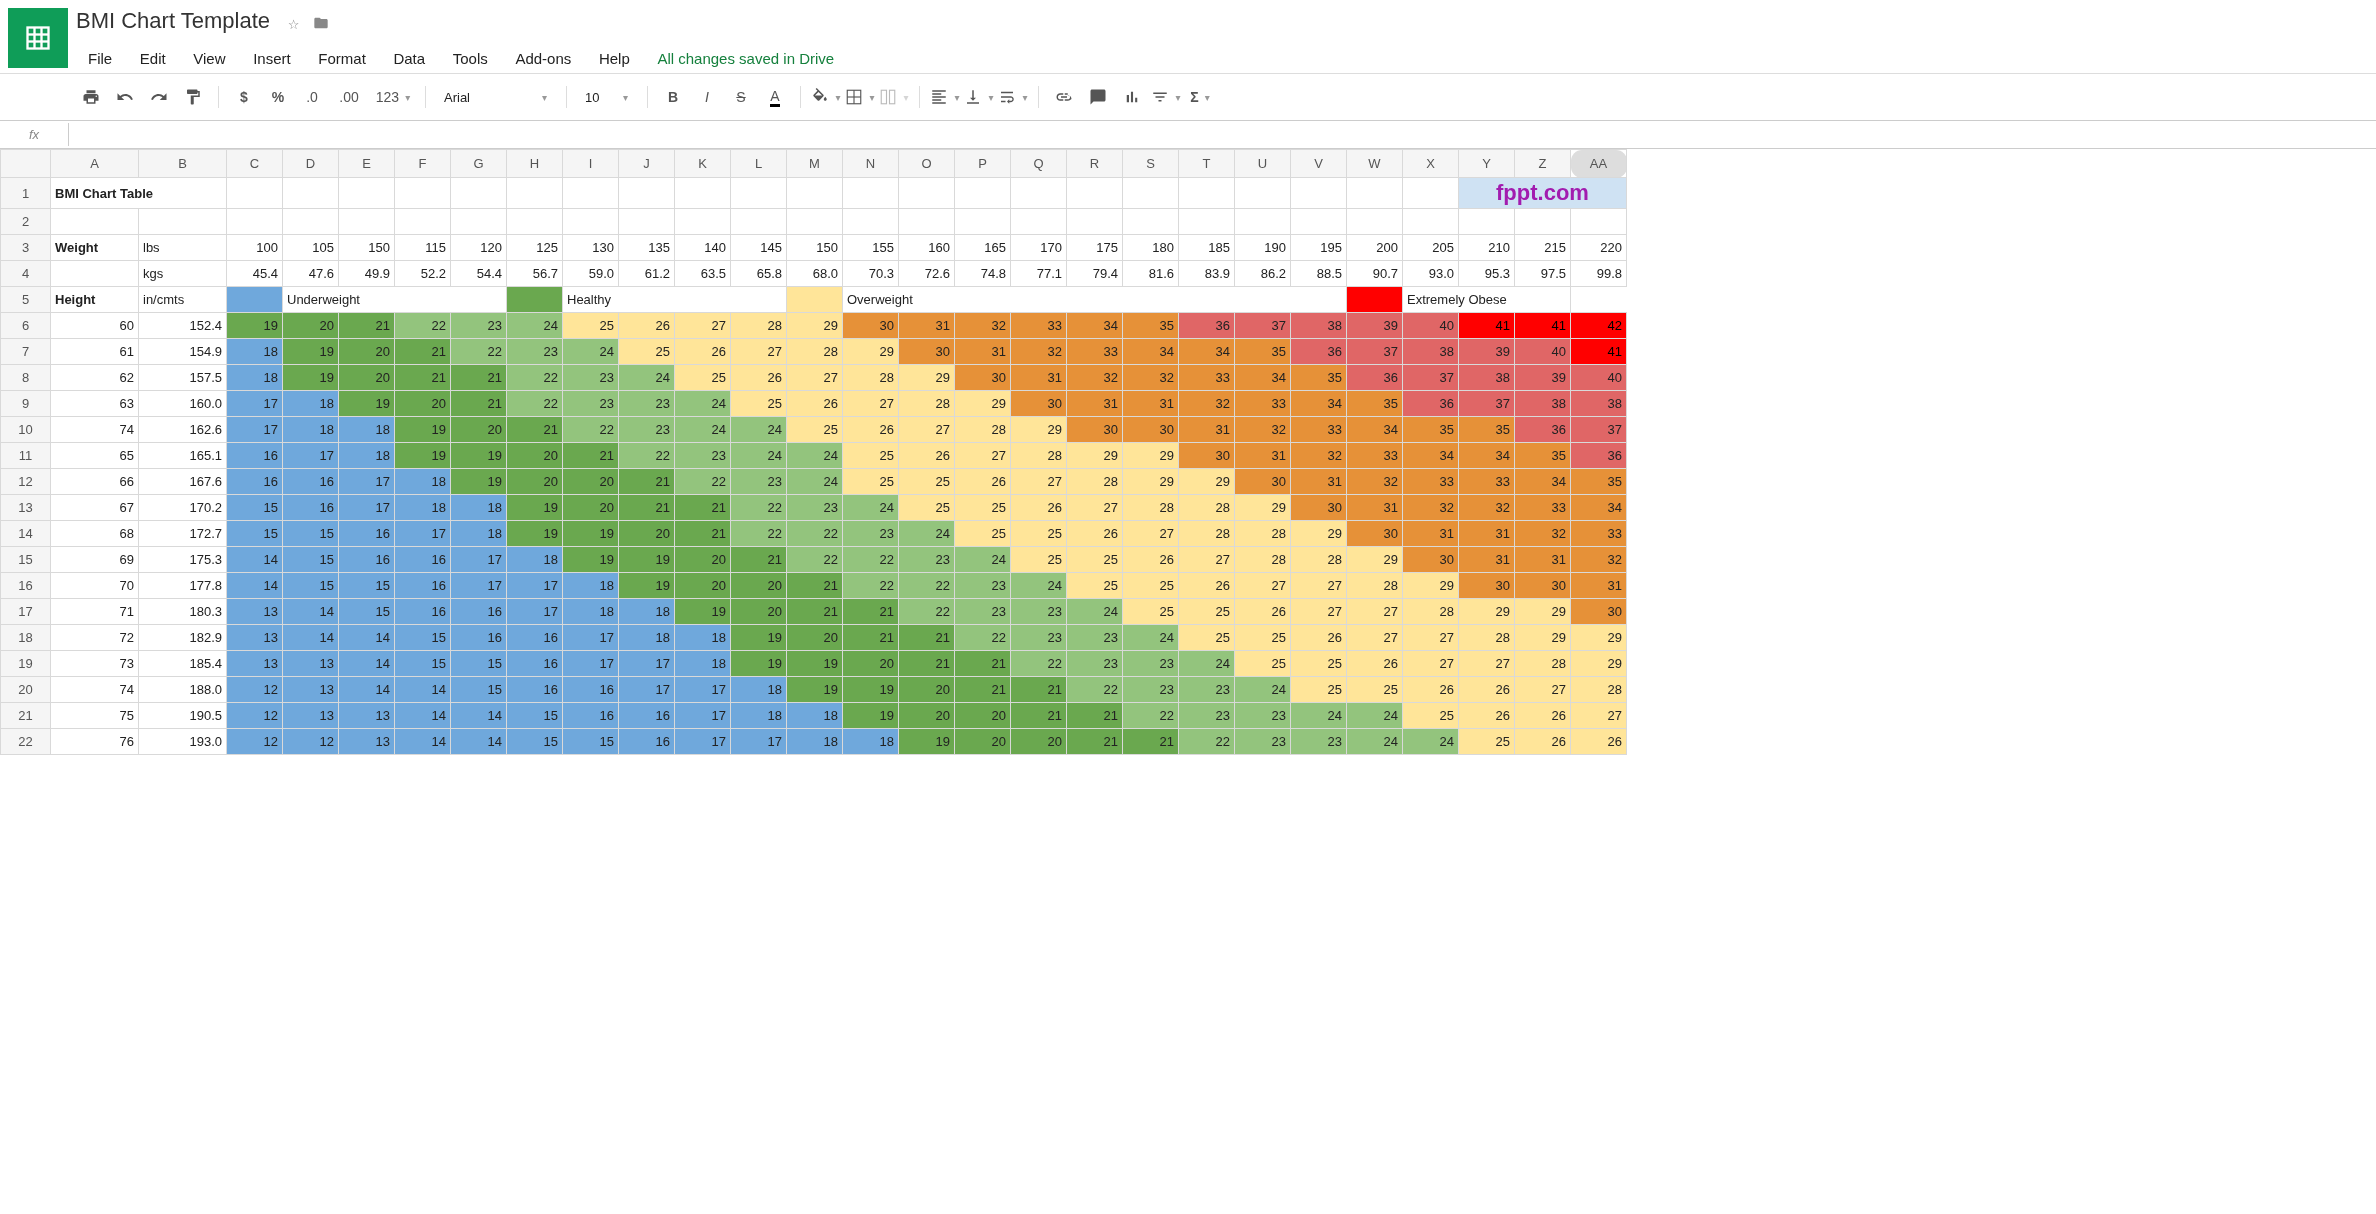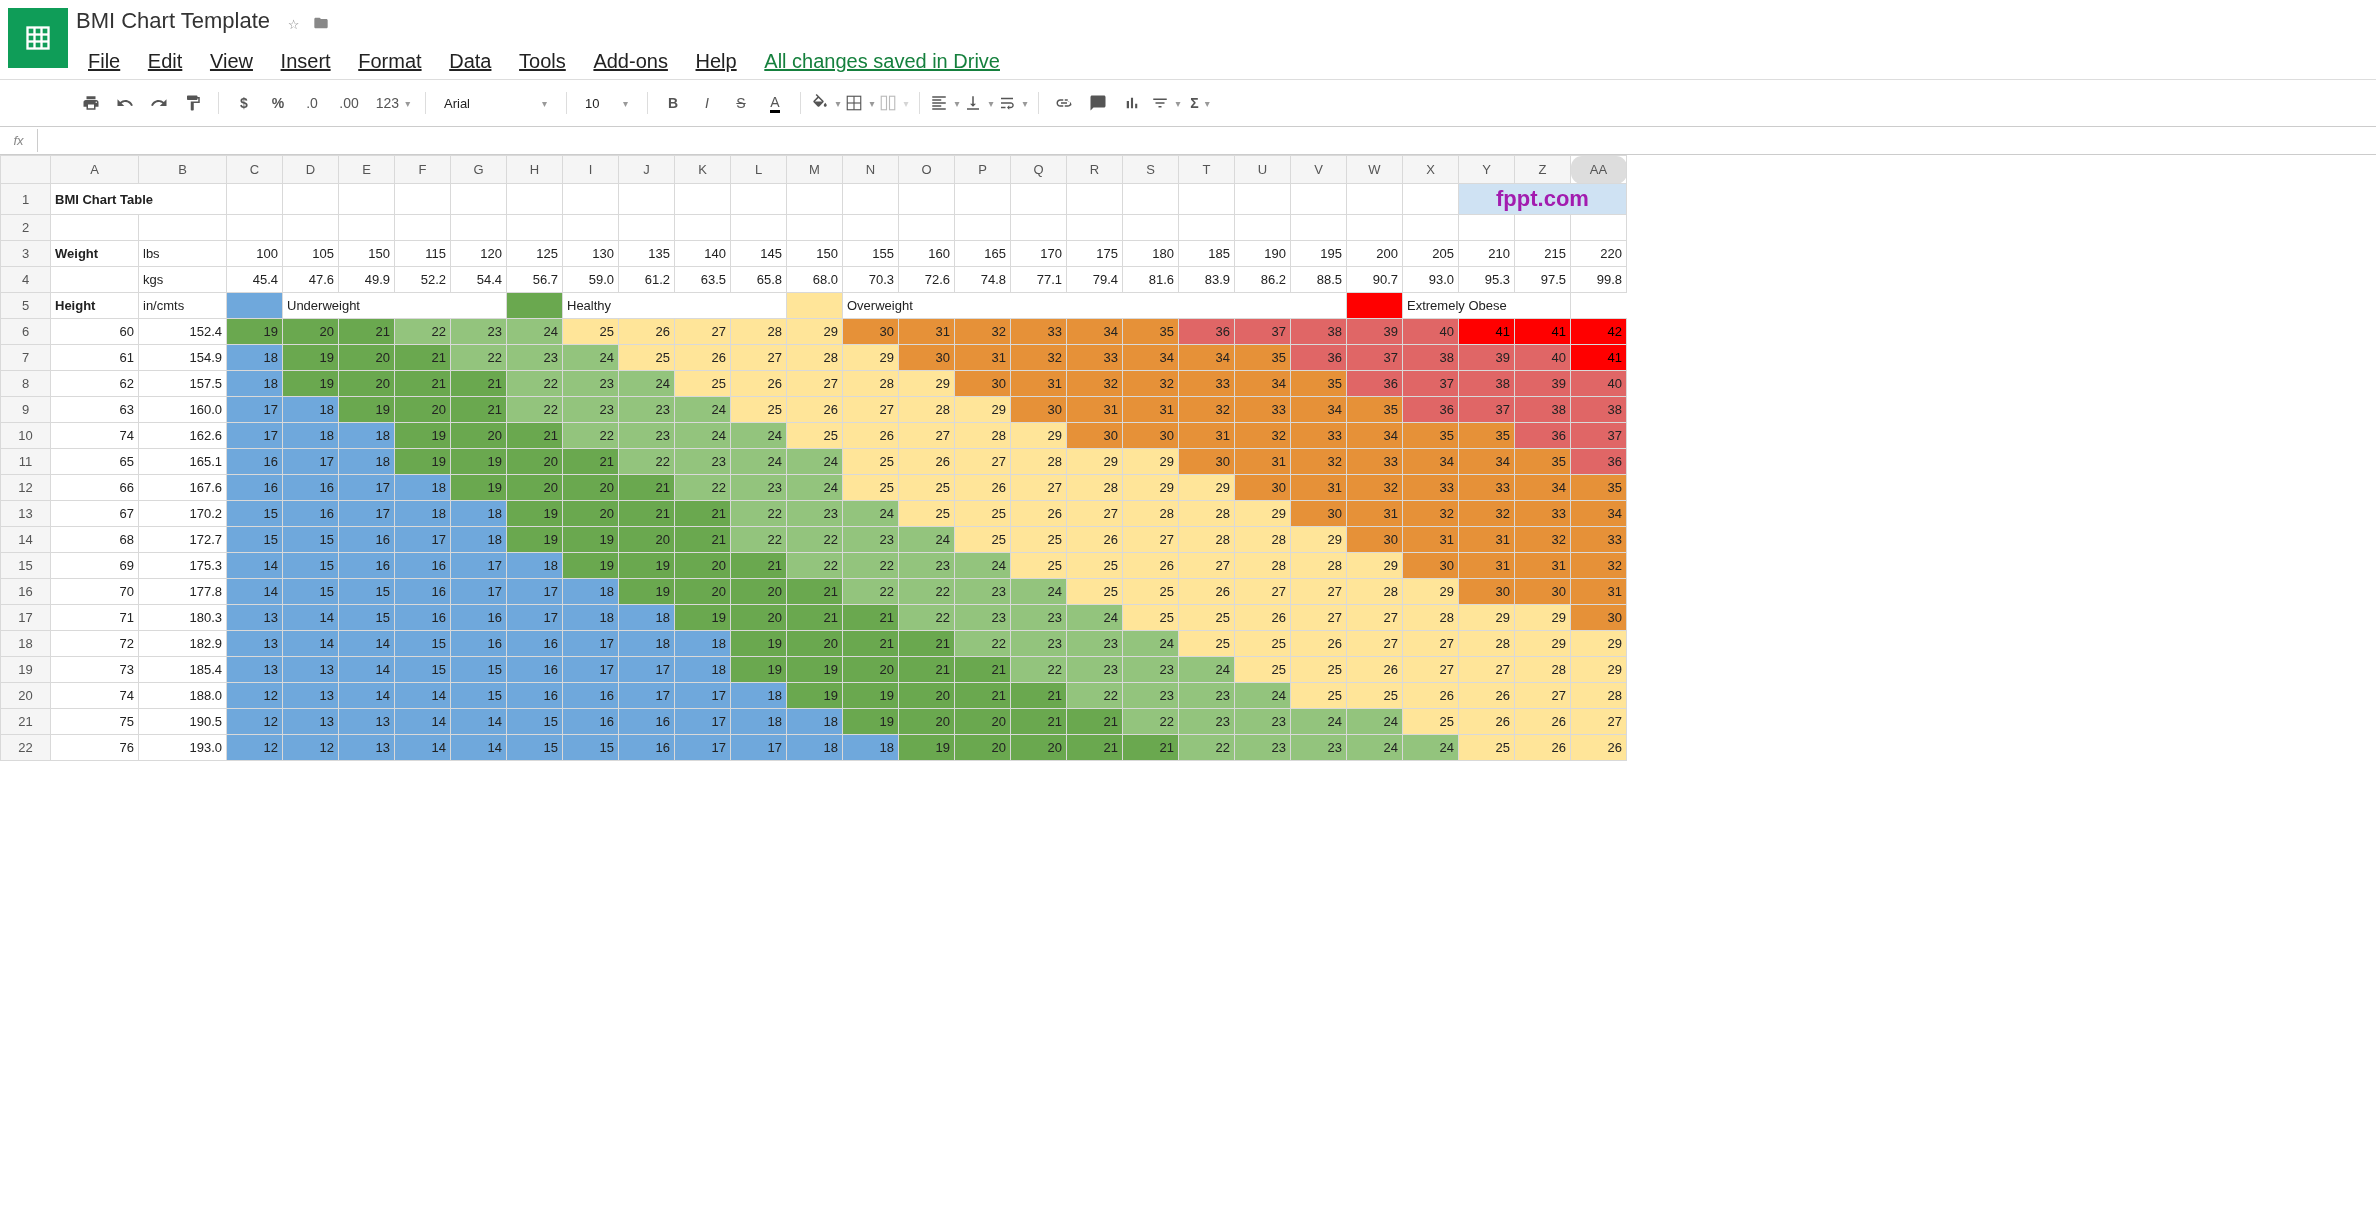--- a/index.html
+++ b/index.html
@@ -5,31 +5,31 @@
   * { box-sizing: border-box; margin: 0; padding: 0; }
   body { font-family: Arial, sans-serif; font-size: 13px; color: #222; background: #fff; overflow: hidden; }
   
   .header { display: flex; align-items: flex-start; padding: 8px 0 0 0; border-bottom: 1px solid #ddd; }
   .logo { width: 60px; height: 60px; background: #0f9d58; display: flex; align-items: center; justify-content: center; margin: 0 8px; }
   .logo svg { width: 28px; height: 28px; }
   .title-area { flex: 1; }
   .doc-title { font-size: 22px; color: #333; display: inline-block; margin-right: 10px; }
   .star-icon, .folder-icon { display: inline-block; vertical-align: middle; color: #888; margin: 0 4px; }
   .menubar { margin-top: 10px; }
-  .menubar span { display: inline-block; padding: 6px 12px; font-size: 20px; cursor: pointer; text-decoration: underline; }
+  .menubar span { display: inline-block; padding: 6px 12px; font-size: 15px; cursor: pointer; }
   .save-status { color: #15803d; font-size: 15px; padding: 6px 12px; }
   
   .toolbar { padding: 8px 12px; display: flex; align-items: center; gap: 4px; border-bottom: 1px solid #ccc; }
   .tb-btn { display: inline-flex; align-items: center; justify-content: center; width: 30px; height: 30px; cursor: pointer; color: #555; font-size: 14px; }
   .tb-sep { width: 1px; height: 22px; background: #ddd; margin: 0 6px; }
   .tb-sel { display: inline-flex; align-items: center; padding: 0 8px; height: 30px; min-width: 80px; border-right: 1px solid transparent; }
   .tb-dd { color: #999; font-size: 10px; margin-left: 6px; }
   
   .fx-bar { display: flex; align-items: center; border-bottom: 1px solid #ccc; height: 28px; }
-  .fx-label { width: 38px; text-align: center; font-style: italic; color: #888; border-right: 1px solid #ccc; padding: 4px; }
+  .fx-label { width: 69px; text-align: center; font-style: italic; color: #888; border-right: 1px solid #ccc; padding: 4px; }
   .fx-input { flex: 1; border: none; padding: 4px 8px; font-size: 13px; outline: none; }
   
   .sheet { display: flex; }
   
   table { border-collapse: collapse; table-layout: fixed; }
   th, td { border: 1px solid #d9d9d9; height: 26px; padding: 0 4px; text-align: right; font-size: 13px; white-space: nowrap; overflow: hidden; }
   th.colhdr { background: #f5f5f5; text-align: center; font-weight: normal; color: #555; height: 28px; }
   th.colhdr.sel { background: #ddd; border-radius: 11px; }
   th.rowhdr { background: #f5f5f5; text-align: center; font-weight: normal; color: #555; width: 50px; }
   .corner { background: #f5f5f5; width: 50px; }

